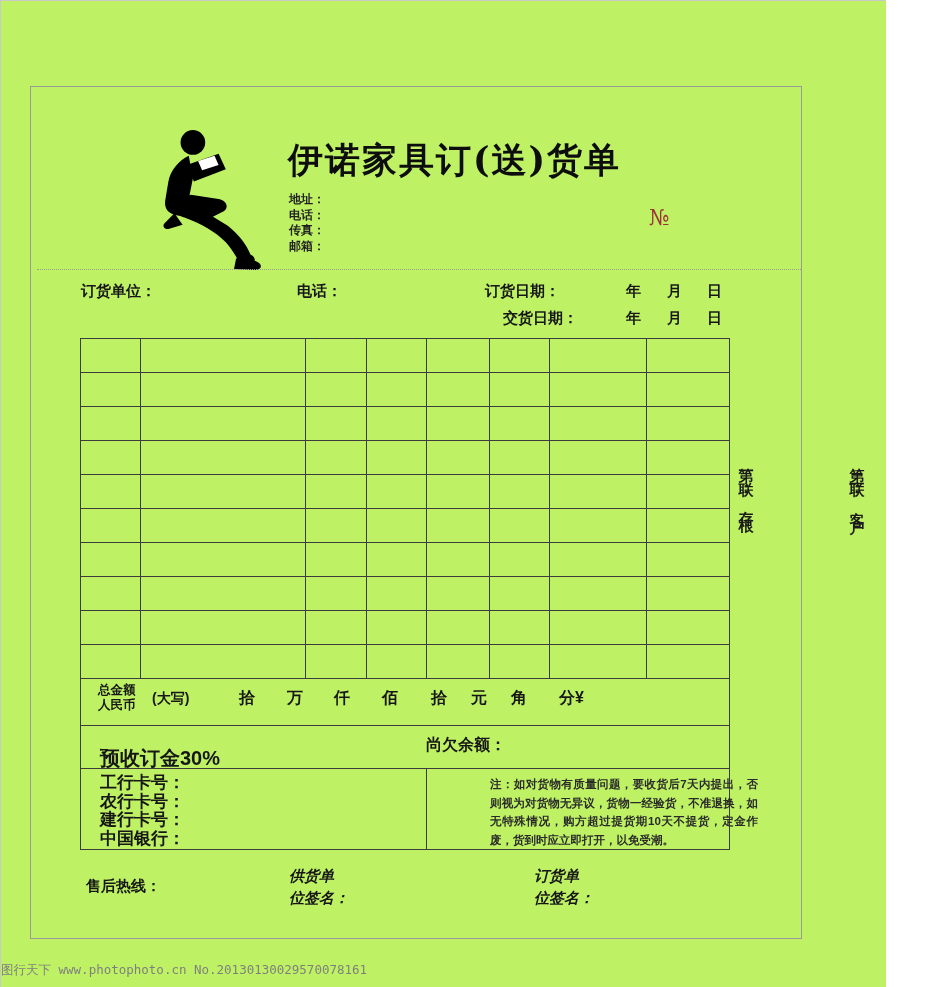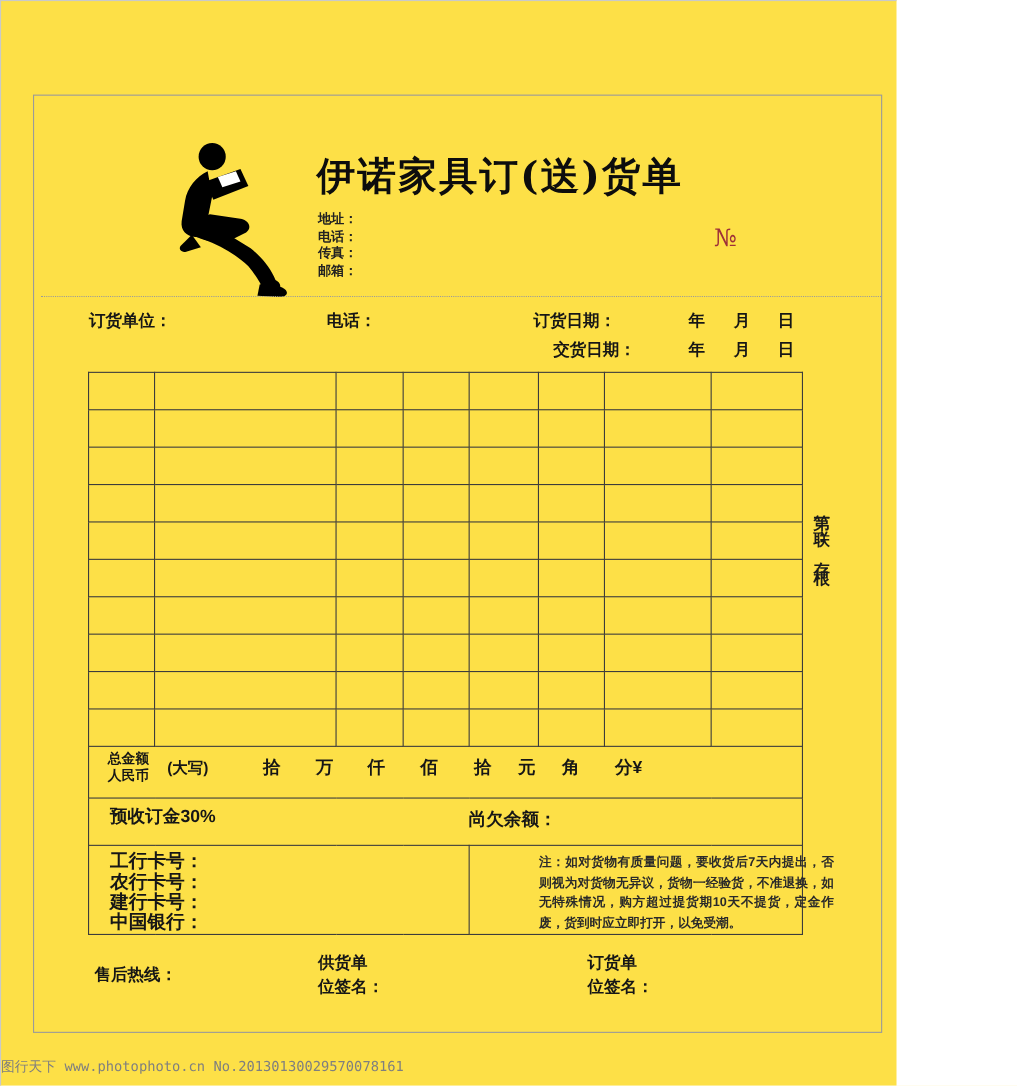--- a/index.html
+++ b/index.html
@@ -1,17 +1,17 @@
 <!DOCTYPE html>
 <html><head>
 <meta charset="utf-8">
 <style>
   html,body{margin:0;padding:0;background:#fff;}
   .page{
-    position:relative;width:815px;height:987px;background:#fde047;overflow:hidden;
+    position:relative;width:886px;height:987px;background:#bef264;overflow:hidden;
     font-family:"Liberation Sans",sans-serif;color:#1c1c1c;
     border-top:1px solid #c9c9c9;border-left:1px solid #c9c9c9;box-sizing:border-box;
   }
   .abs{position:absolute;}
   .main-rect{left:29px;top:85px;width:772px;height:853px;border:1px solid #9a9a9a;box-sizing:border-box;}
   
   .logo{left:160px;top:126px;width:108px;height:146px;}
   .title{left:287px;top:136px;font-family:"DejaVu Serif","Liberation Serif",serif;
          font-weight:bold;font-size:35px;letter-spacing:2px;color:#0d0d0d;white-space:nowrap;}
   .contact{left:288px;top:191px;font-size:12px;font-weight:bold;line-height:15.5px;color:#222;}
@@ -24,31 +24,31 @@
   table.form th,table.form td{border:1px solid #3c3c3c;padding:0;font-weight:bold;color:#161616;}
   table.form th{height:28px;font-size:15px;letter-spacing:1px;}
   table.form td.empty{height:33px;}
   .rowbox{position:relative;width:100%;}
   .total-cell{height:46px;}
   .deposit-cell{height:42px;}
   .bank-cell{height:80px;vertical-align:top;}
   .total-label{position:absolute;left:17px;top:4px;font-size:12.5px;line-height:14.5px;font-weight:bold;text-align:center;}
   .caps-label{position:absolute;left:71px;top:11px;font-size:14px;font-weight:bold;}
   .digit{position:absolute;top:9px;font-size:16px;font-weight:bold;}
-  .dep-label{position:absolute;left:19px;top:6px;font-size:16px;font-weight:bold;}
+  .dep-label{position:absolute;left:19px;top:19px;font-size:20px;font-weight:bold;}
   .bal-label{position:absolute;left:345px;top:9px;font-size:16px;font-weight:bold;}
   .bank-lines{position:absolute;left:19px;top:5px;font-size:17px;font-weight:bold;line-height:18.5px;}
   .note-text{position:absolute;left:15px;top:6px;width:268px;font-size:11.5px;font-weight:bold;
              line-height:18.5px;text-align:justify;color:#2a2a2a;margin-left:48px;}
   
   .copy{writing-mode:vertical-rl;text-orientation:mixed;font-size:15px;font-weight:bold;
         letter-spacing:7px;color:#1a1a1a;height:150px;}
   
   .foot{font-size:15px;font-weight:bold;white-space:nowrap;color:#161616;}
-  .sign2{line-height:22px;}
+  .sign2{line-height:22px;font-style:italic;}
   .watermark{left:0;top:961px;width:938px;
              font-family:"DejaVu Sans Mono",monospace;font-size:12.5px;color:#7f7f7f;white-space:nowrap;}
 </style>
 </head>
 <body>
 
 <div class="page">
 
   <div class="abs main-rect"></div>
 

